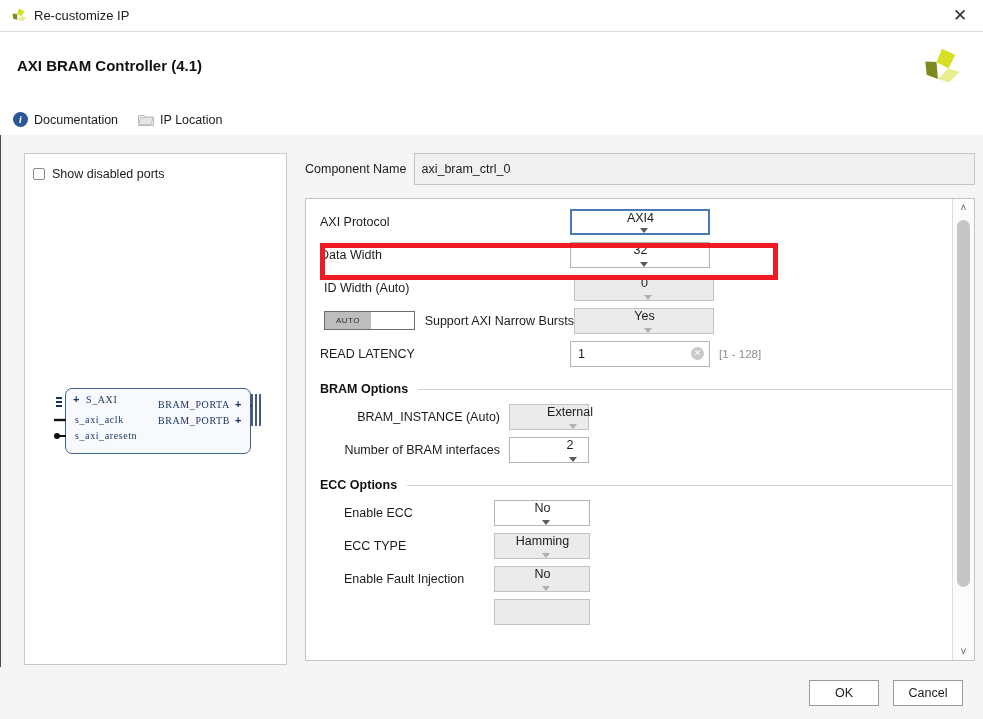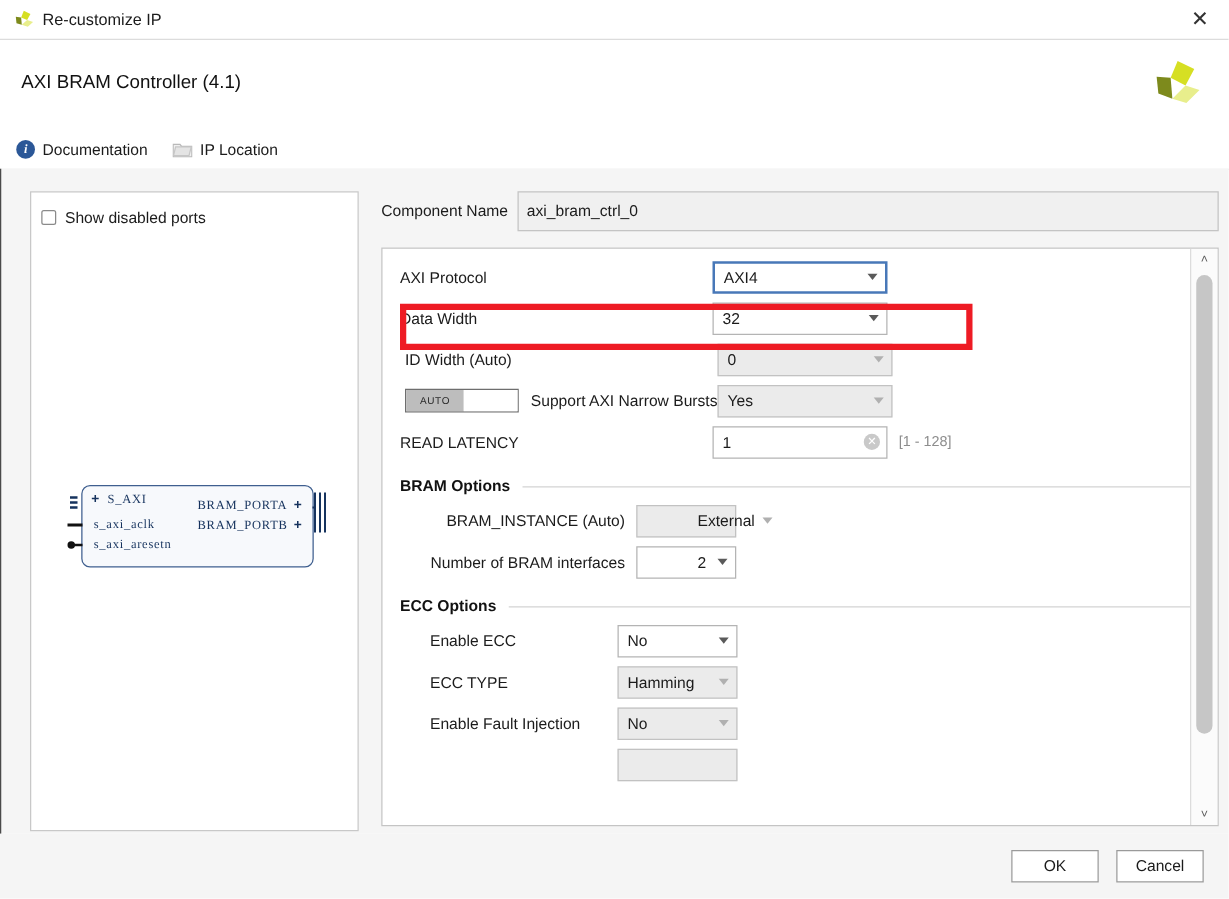--- a/index.html
+++ b/index.html
@@ -55,21 +55,21 @@
   .ip-header {
     height: 72px;
     background: #ffffff;
     position: relative;
   }
   .ip-title {
     position: absolute;
     left: 17px;
     top: 25px;
     font-size: 15px;
-    font-weight: normal;
+    font-weight: bold;
     color: #111111;
   }
   .xlogo {
     position: absolute;
     right: 22px;
     top: 14px;
     width: 42px;
     height: 42px;
   }
 
@@ -245,20 +245,21 @@
     height: 26px;
     border: 1px solid #b4b4b4;
     background: #ffffff;
     display: flex;
     align-items: center;
     justify-content: space-between;
     padding: 0 6px 0 7px;
     font-size: 12.5px;
     box-sizing: border-box;
     cursor: default;
+    flex-direction: column;
   }
   .sel.dis {
     background: #ebebeb;
     border-color: #c2c2c2;
   }
   .sel.focus {
     border: 2px solid #4878b8;
   }
   .chev {
     width: 0; height: 0;

